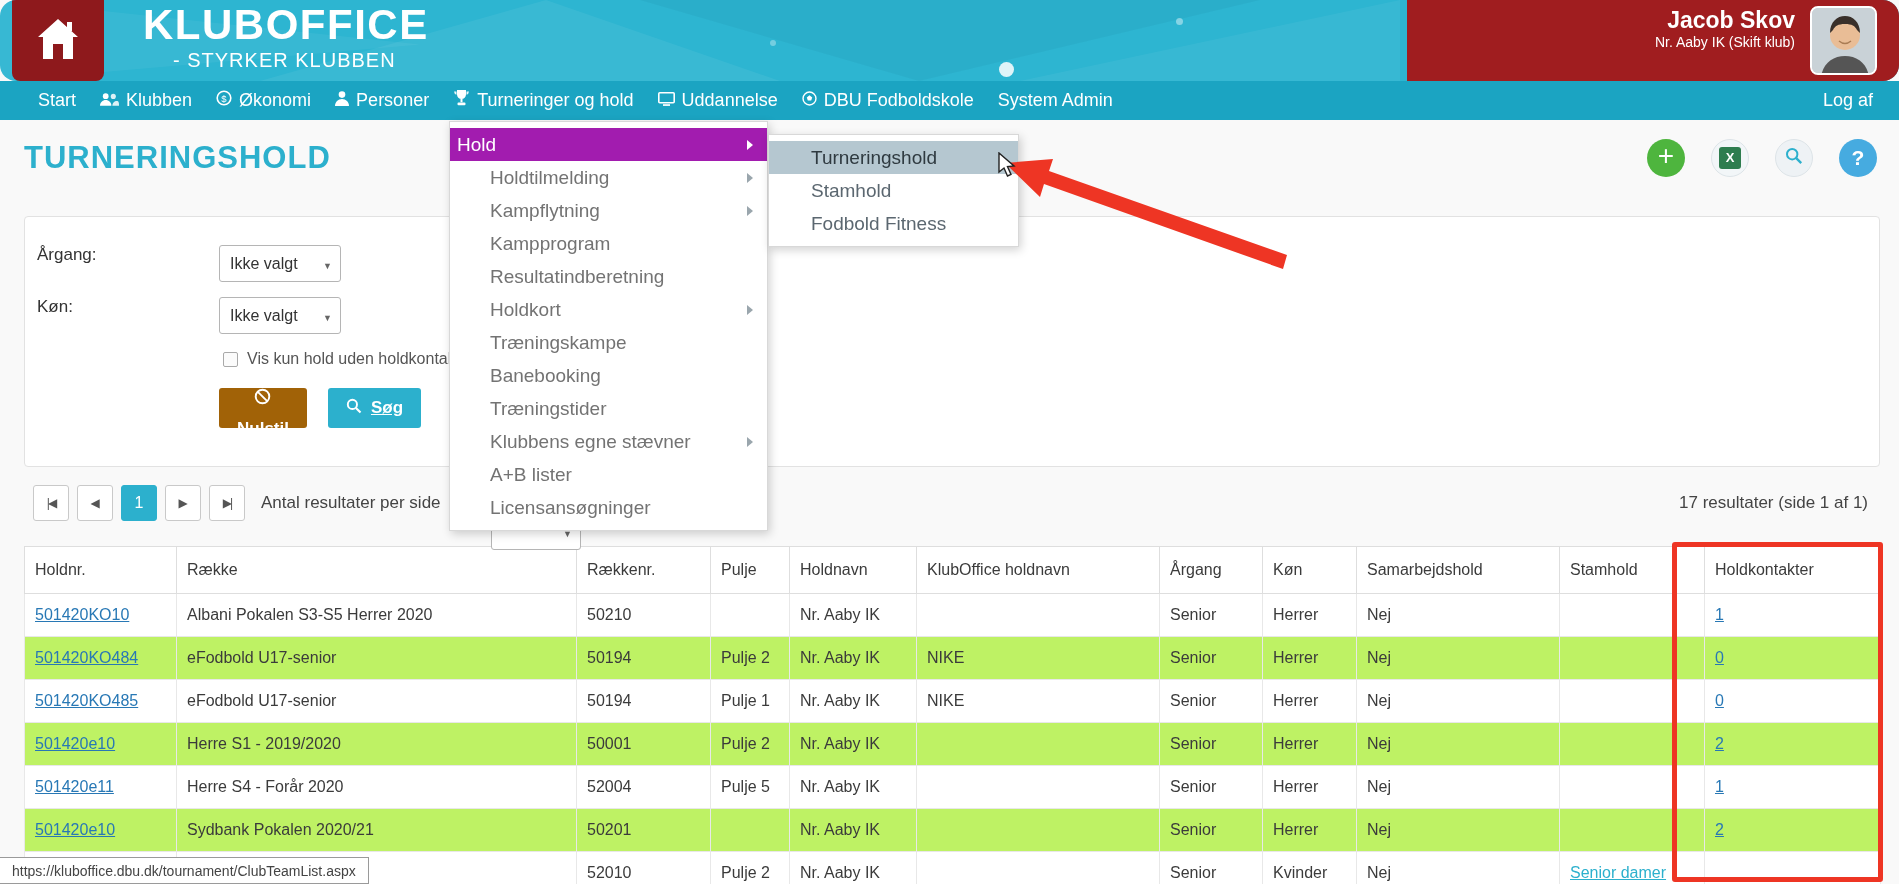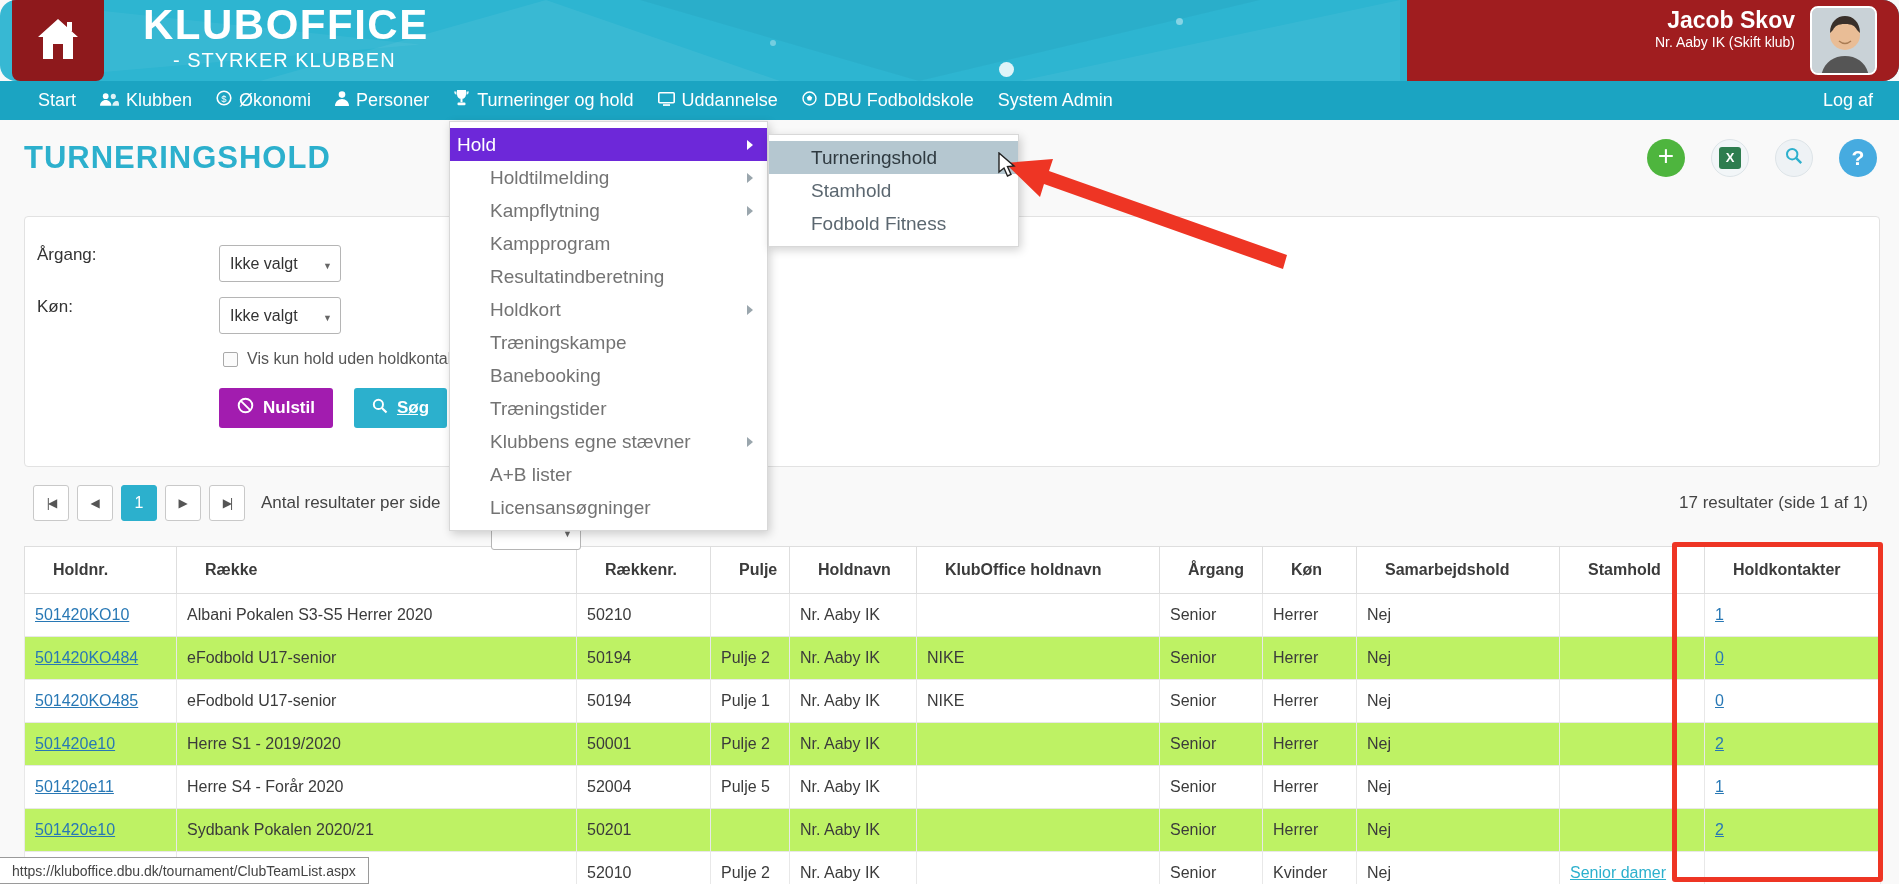--- a/index.html
+++ b/index.html
@@ -63,21 +63,21 @@
   .f-label { width:182px; font-size:17px; color:#333; }
   .select { width:122px; height:37px; border:1px solid #b5b5b5; border-radius:3px; background:#fff;
     display:flex; align-items:center; justify-content:space-between; padding:0 8px 0 10px;
     font-size:16px; color:#333; cursor:pointer; }
   .icon-caret::after { content:"▼"; font-size:9px; color:#666; }
   .checkbox-row { display:flex; align-items:center; gap:9px; margin:16px 0 0 186px; font-size:16px; color:#555; }
   .checkbox { width:15px; height:15px; border:1px solid #a9a9a9; border-radius:2px; background:#fbfbfb; cursor:pointer; flex:0 0 auto; }
   .btn-row { display:flex; gap:21px; margin:20px 0 0 182px; }
   .btn { height:40px; border-radius:3px; display:flex; align-items:center; gap:9px; padding:0 18px;
     font-size:17px; font-weight:bold; color:#fff; cursor:pointer; white-space:nowrap; border:none; }
-  .btn-reset { background:#a21caf; }
+  .btn-reset { background:#a16207;flex-direction:column; }
   .btn-search { background:#2cb0cd;text-decoration:underline; }
 
   
   .pager-row { display:flex; align-items:center; margin:18px 31px 0 24px; height:36px; }
   .pager-btns { display:flex; margin-left:9px; }
   .pg-btn { width:36px; height:36px; border:1px solid #c9c9c9; background:#fff; border-radius:3px;
     margin-right:8px; display:flex; align-items:center; justify-content:center;
     font-size:12px; color:#555; cursor:pointer; }
   .pg-active { background:#2cb0cd; border-color:#2cb0cd; color:#fff; font-size:16px; }
   .pg-first::after { content:"|◀"; letter-spacing:-2px; }
@@ -86,36 +86,36 @@
   .pg-last::after  { content:"▶|"; letter-spacing:-2px; }
   .per-page-label { margin-left:8px; font-size:17px; color:#444; }
   .results { margin-left:auto; font-size:17px; color:#444; }
   .per-page-select { position:absolute; left:491px; top:514px; width:90px; height:36px; z-index:5;
     border:1px solid #b5b5b5; border-radius:3px; background:#fff; display:flex; align-items:center;
     justify-content:flex-end; padding:0 8px; cursor:pointer; }
 
   
   .team-table { margin:25px 19px 0 24px; width:1856px; border-collapse:collapse; table-layout:fixed;
     background:#fff; font-size:16px; color:#3b3b3b; }
-  .team-table th { font-weight:bold; text-align:left; padding:14px 28px; border:1px solid #dedede;
+  .team-table th { font-weight:normal; text-align:left; padding:14px 10px; border:1px solid #dedede;
     font-size:16px; white-space:nowrap; overflow:hidden; background:#fff; cursor:pointer; }
   .team-table td { padding:12px 10px; border:1px solid #e8e8e8; white-space:nowrap; overflow:hidden;
     text-overflow:ellipsis; background:#fff; }
   .team-table tr.alt td { background:#bef264; }
   .team-table a { color:#2878b5; text-decoration:underline; cursor:pointer; }
   .team-table a.teal { color:#2cb0cd; }
 
   
   .menu { position:absolute; left:449px; top:121px; width:319px; background:#fff;
     border:1px solid #d8d8d8; box-shadow:2px 3px 9px rgba(0,0,0,.18); padding:6px 0; z-index:40; }
   .menu-item { height:33px; display:flex; align-items:center; justify-content:space-between;
     padding:0 14px 0 40px; font-size:19px; color:#737373; cursor:pointer; }
   .menu-item .arrow { width:0; height:0; border-left:6px solid #9aa6ad;
     border-top:5px solid transparent; border-bottom:5px solid transparent; }
-  .menu-item.active { background:#6d28d9; color:#fff;padding-left:7px; }
+  .menu-item.active { background:#a21caf; color:#fff;padding-left:7px; }
   .menu-item.active .arrow { border-left-color:#fff; }
   .submenu { position:absolute; left:768px; top:134px; width:251px; background:#fff;
     border:1px solid #d8d8d8; box-shadow:2px 3px 9px rgba(0,0,0,.18); padding:6px 0; z-index:41; }
   .submenu-item { height:33px; display:flex; align-items:center; padding:0 12px 0 42px;
     font-size:19px; color:#5b6770; cursor:pointer; }
   .submenu-item.active { background:#b5c7d0; color:#2f3a40; }
 
   
   .status-tooltip { position:absolute; left:0; top:857px; height:27px; background:#fff;
     border:1px solid #9a9a9a; border-left:none; display:flex; align-items:center;

